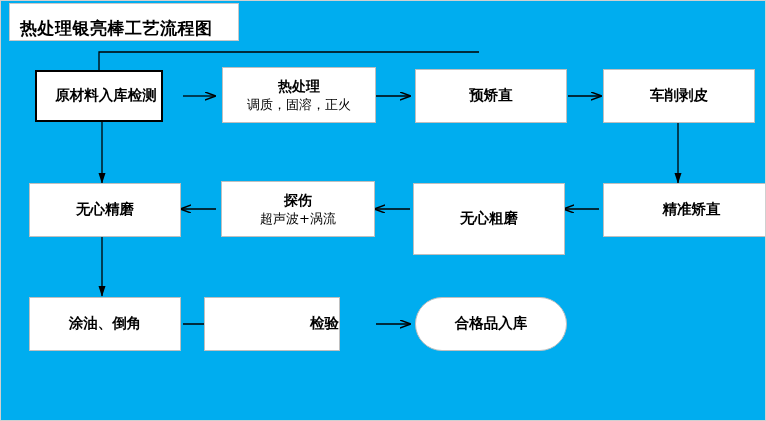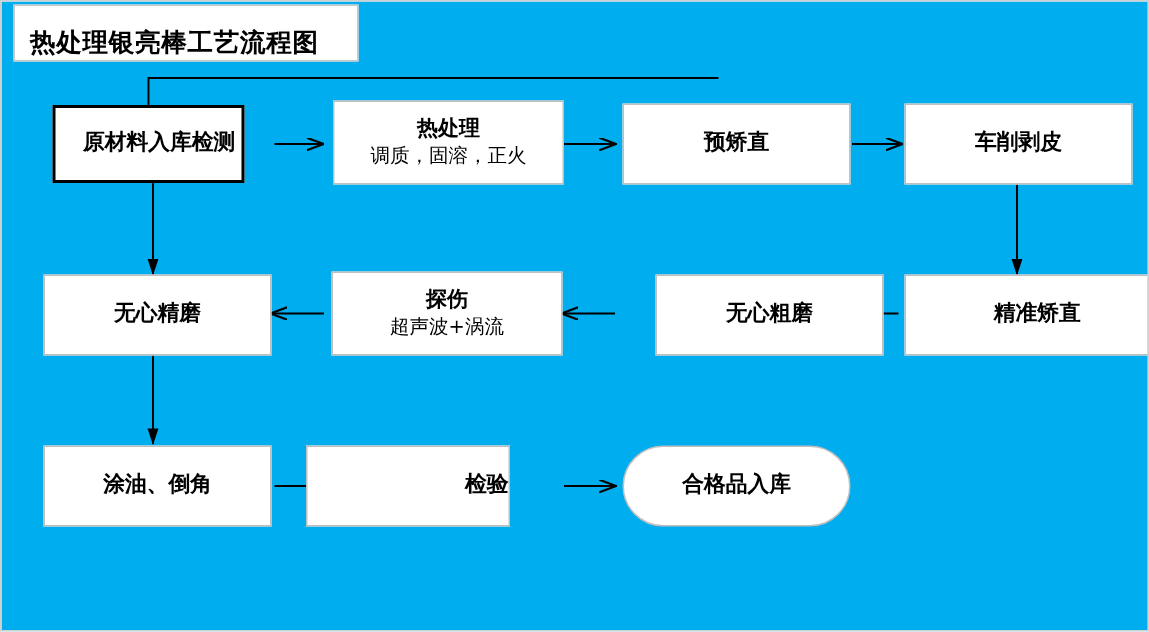--- a/index.html
+++ b/index.html
@@ -171,21 +171,21 @@
 
   <div class="node single" style="left:28px; top:182px; width:152px; height:54px;">
     <span class="line1">无心精磨</span>
   </div>
 
   <div class="node" style="left:220px; top:180px; width:154px; height:56px;">
     <span class="line1">探伤</span>
     <span class="line2">超声波+涡流</span>
   </div>
 
-  <div class="node single" style="left:436px; top:182px; width:152px; height:54px;">
+  <div class="node single" style="left:412px; top:182px; width:152px; height:72px;">
     <span class="line1">无心粗磨</span>
   </div>
 
   <div class="node single" style="left:602px; top:182px; width:177px; height:54px;">
     <span class="line1">精准矫直</span>
   </div>
 
   <div class="node single" style="left:28px; top:296px; width:152px; height:54px;">
     <span class="line1">涂油、倒角</span>
   </div>

